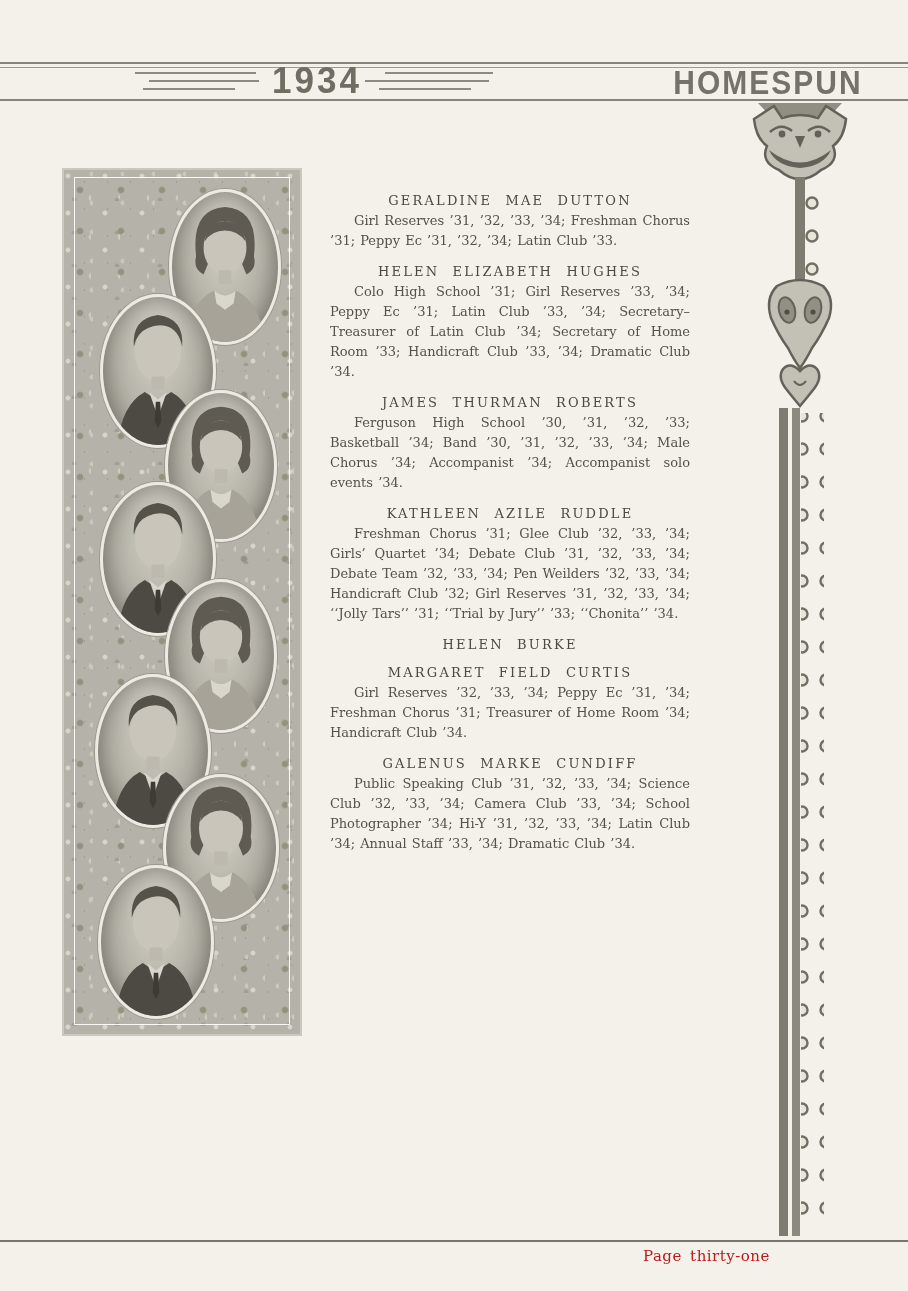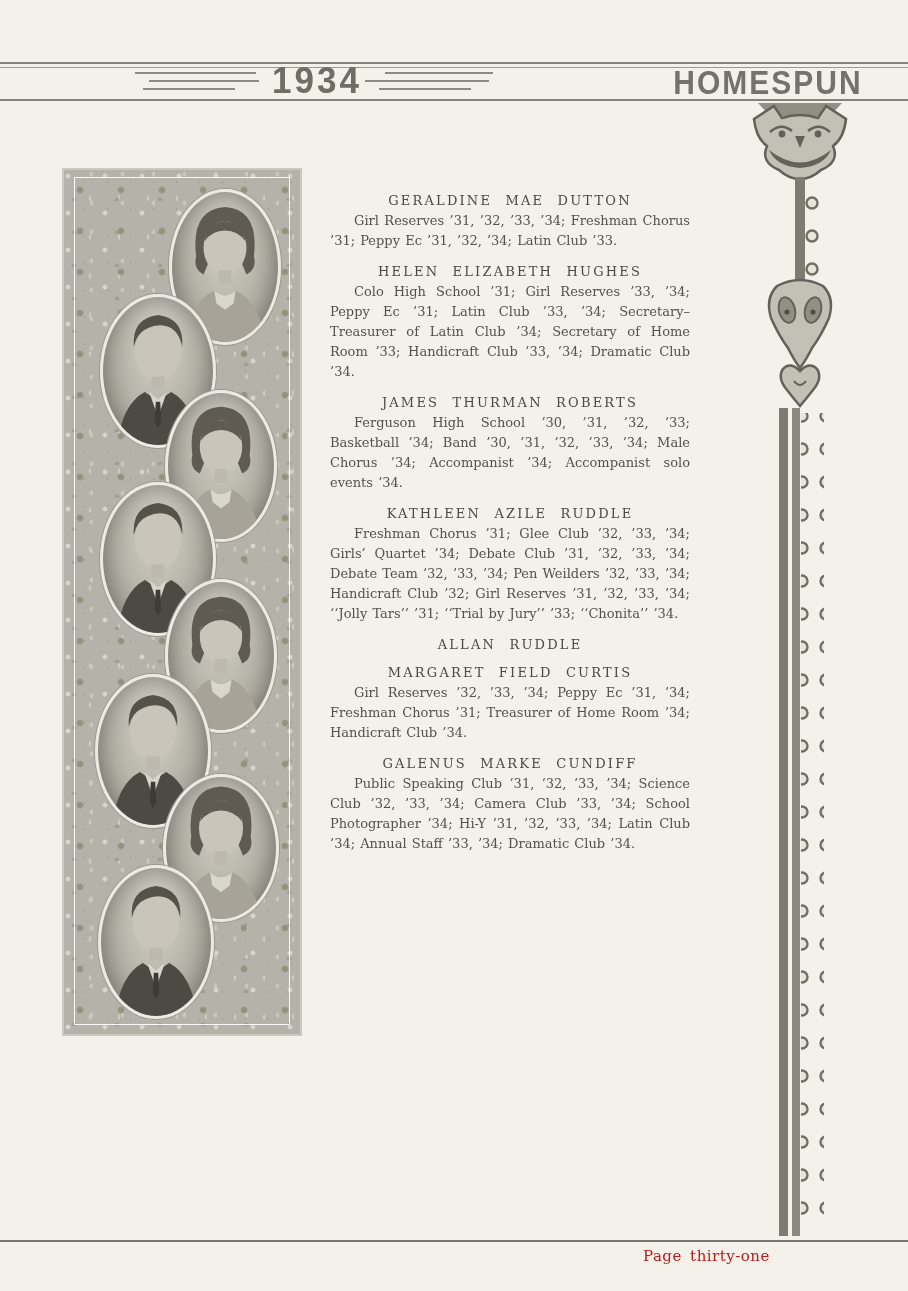--- a/index.html
+++ b/index.html
@@ -301,21 +301,21 @@
     <div class="name">JAMES THURMAN ROBERTS</div>
     <p class="acts">Ferguson High School ’30, ’31, ’32, ’33; Basketball ’34; Band ’30, ’31, ’32, ’33, ’34; Male Chorus ’34; Accompanist ’34; Accompanist solo events ’34.</p>
   </div>
 
   <div class="entry">
     <div class="name">KATHLEEN AZILE RUDDLE</div>
     <p class="acts">Freshman Chorus ’31; Glee Club ’32, ’33, ’34; Girls’ Quartet ’34; Debate Club ’31, ’32, ’33, ’34; Debate Team ’32, ’33, ’34; Pen Weilders ’32, ’33, ’34; Handicraft Club ’32; Girl Reserves ’31, ’32, ’33, ’34; ‘‘Jolly Tars’’ ’31; ‘‘Trial by Jury’’ ’33; ‘‘Chonita’’ ’34.</p>
   </div>
 
   <div class="entry">
-    <div class="name">ALLAN RUDDLE</div>
+    <div class="name">HELEN BURKE</div>
   </div>
 
   <div class="entry">
     <div class="name">MARGARET FIELD CURTIS</div>
     <p class="acts">Girl Reserves ’32, ’33, ’34; Peppy Ec ’31, ’34; Freshman Chorus ’31; Treasurer of Home Room ’34; Handicraft Club ’34.</p>
   </div>
 
   <div class="entry">
     <div class="name">GALENUS MARKE CUNDIFF</div>
     <p class="acts">Public Speaking Club ’31, ’32, ’33, ’34; Science Club ’32, ’33, ’34; Camera Club ’33, ’34; School Photographer ’34; Hi-Y ’31, ’32, ’33, ’34; Latin Club ’34; Annual Staff ’33, ’34; Dramatic Club ’34.</p>

